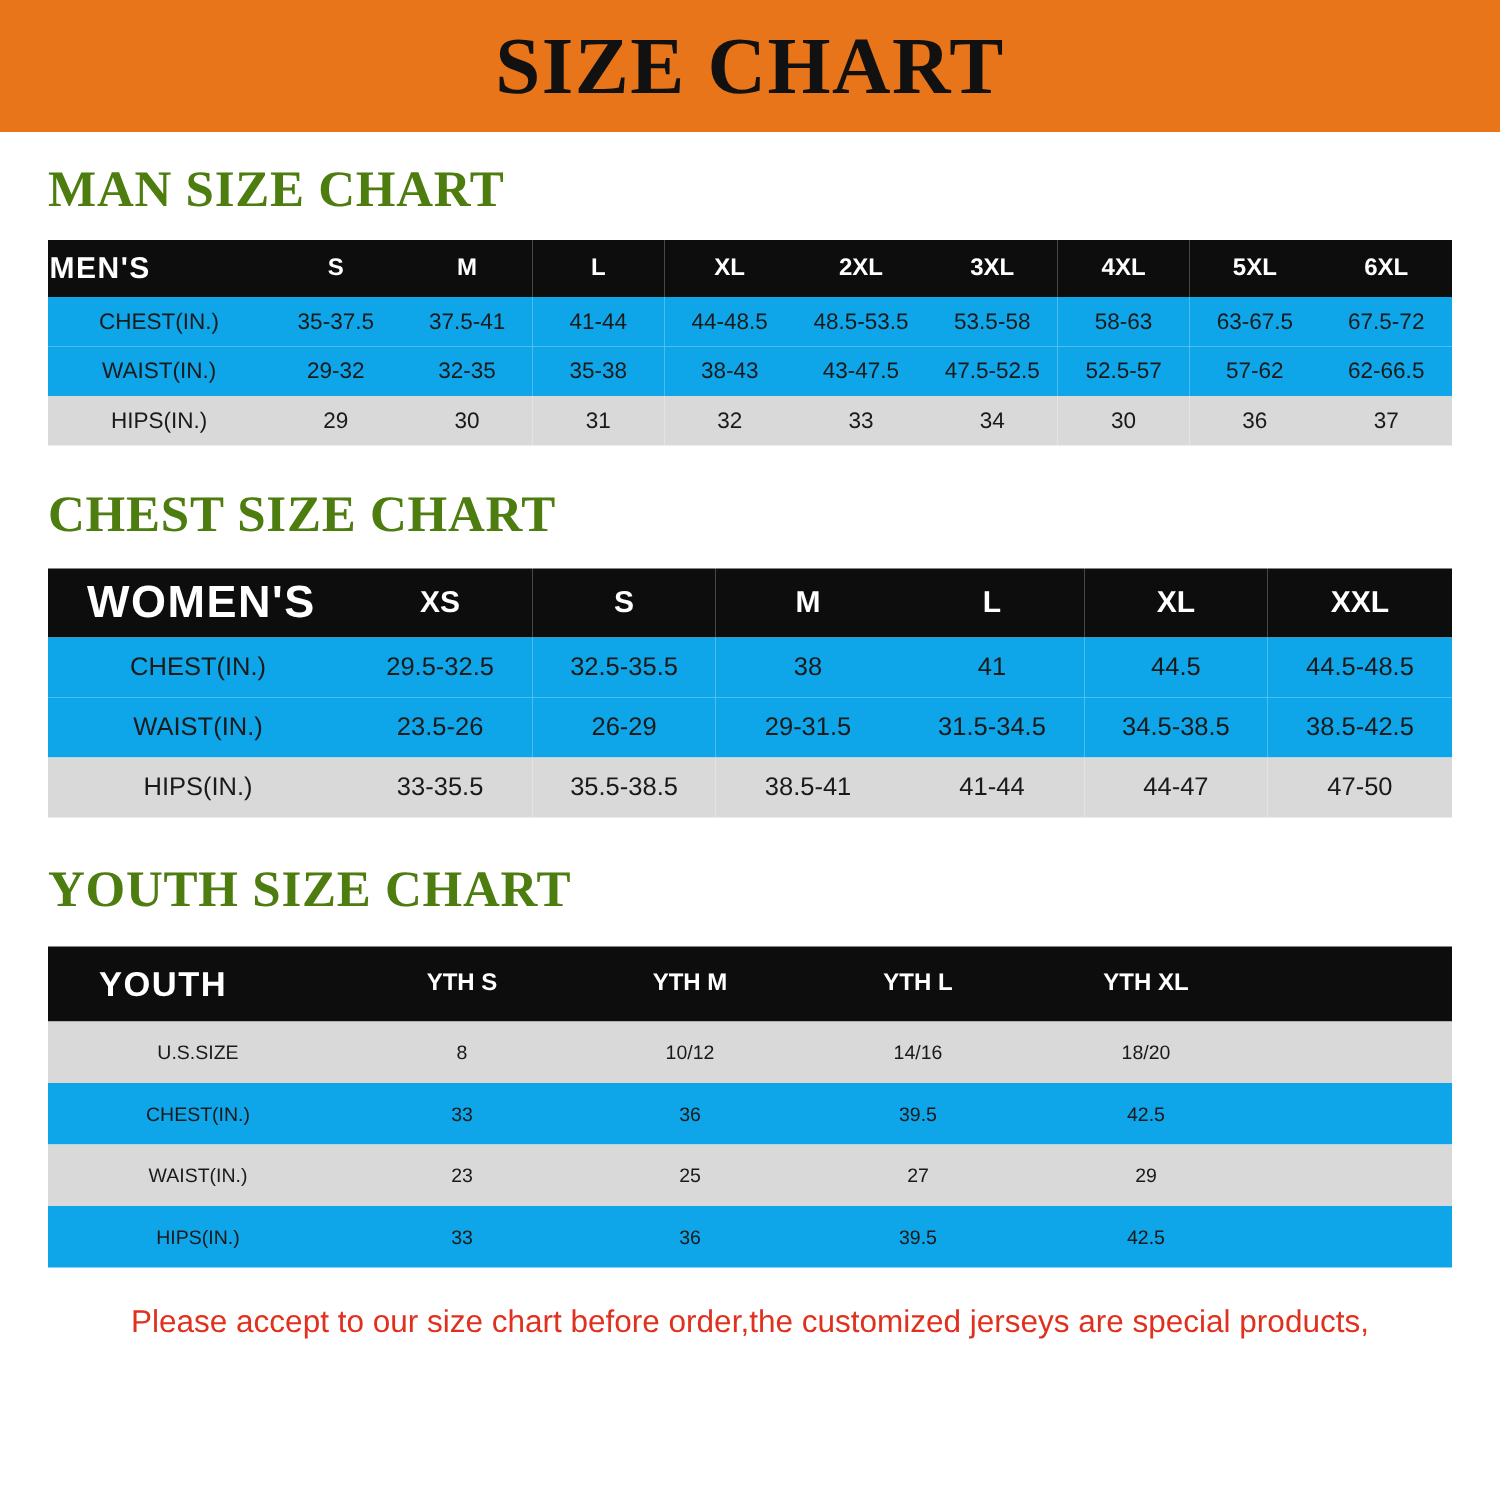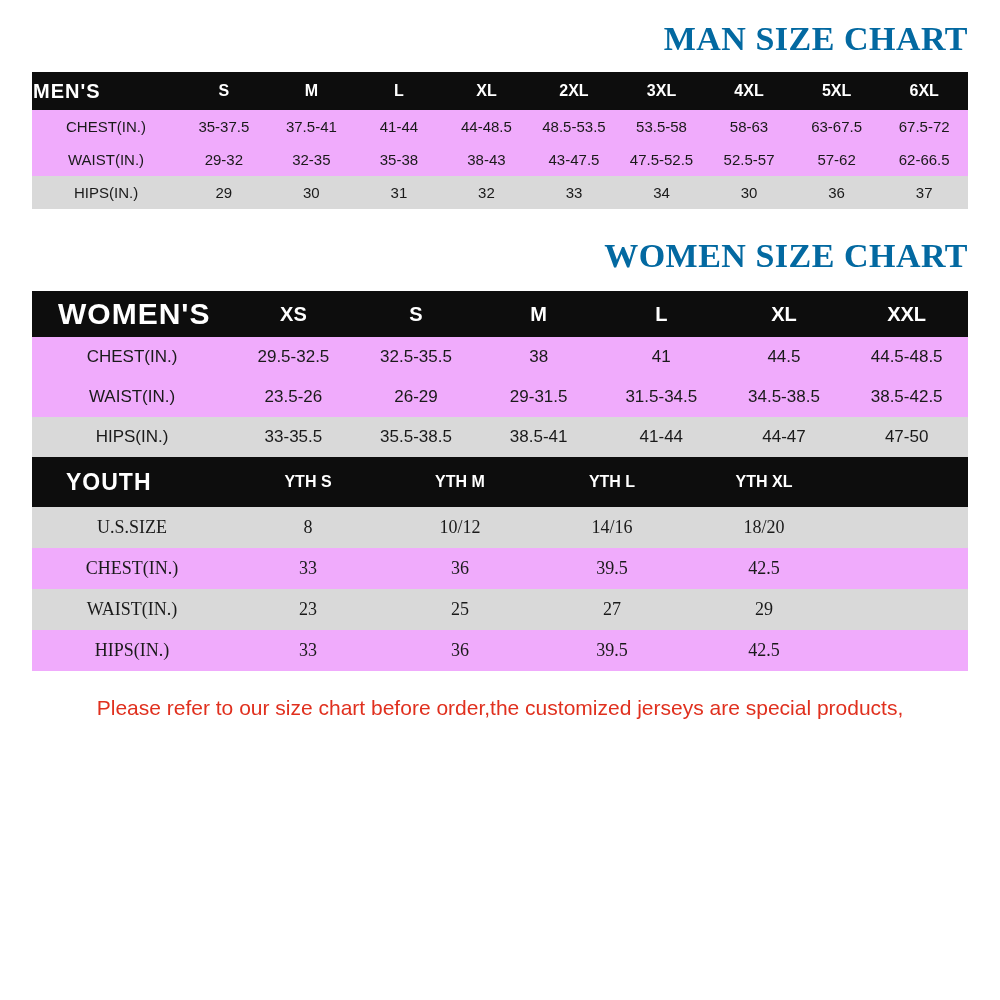--- a/index.html
+++ b/index.html
@@ -41,22 +41,22 @@
   }
 
   
   .section {
     padding: 0 32px;
   }
   .section-title {
     font-family: "Liberation Serif", serif;
     font-weight: bold;
     font-size: 34px;
-    text-align: right;
-    color: #0369a1;
+    text-align: left;
+    color: #4d7c0f;
     margin: 0;
     letter-spacing: 0.5px;
   }
   .sec-men .section-title { padding: 20px 0 14px; }
   .sec-women .section-title { padding: 28px 0 16px; }
   .sec-youth .section-title { padding: 30px 0 18px; }
 
   
   table {
     border-collapse: collapse;
@@ -74,54 +74,57 @@
     text-align: left;
   }
   tbody td {
     text-align: center;
     color: #1a1a1a;
   }
   tbody td.row-head {
     text-align: center;
     font-weight: normal;
   }
-  tbody tr.odd td { background: #f0abfc; }
+  tbody tr.odd td { background: #0ea5e9; }
   tbody tr.even td { background: #d9d9d9; }
 
   
   .tbl-men thead th { height: 36px; font-size: 16px; }
   .tbl-men thead th.row-head { font-size: 20px; letter-spacing: 1px; }
   .tbl-men tbody td { height: 31px; font-size: 15px; }
   .tbl-men tbody td.row-head { font-size: 15px; }
 
   
   .tbl-women thead th { height: 44px; font-size: 20px; }
   .tbl-women thead th.row-head { font-size: 30px; padding-left: 26px; letter-spacing: 1px; }
   .tbl-women tbody td { height: 38px; font-size: 17px; }
 
   
   .tbl-youth thead th { height: 48px; font-size: 16px; }
   .tbl-youth thead th.row-head { font-size: 23px; padding-left: 34px; letter-spacing: 1px; }
-  .tbl-youth tbody td { height: 39px; font-size: 18px; font-family: Liberation Serif, serif; }
+  .tbl-youth tbody td { height: 39px; font-size: 13px; }
 
   
   .note {
     color: #e0301e;
     font-size: 21px;
     line-height: 1.45;
     text-align: center;
     padding: 22px 26px 0;
   }
   .note-line { display: block; }
 </style>
 </head>
 <body>
 
 <div class="page">
 
+  <div class="banner">
+    <div class="banner-title">SIZE CHART</div>
+  </div>
 
   <div class="section sec-men">
     <h2 class="section-title">MAN SIZE CHART</h2>
     <table class="tbl-men">
       <colgroup>
         <col style="width:148px">
         <col span="9" style="width:87.5px">
       </colgroup>
       <thead>
         <tr>
@@ -172,21 +175,21 @@
           <td>34</td>
           <td>30</td>
           <td>36</td>
           <td>37</td>
         </tr>
       </tbody>
     </table>
   </div>
 
   <div class="section sec-women">
-    <h2 class="section-title">WOMEN SIZE CHART</h2>
+    <h2 class="section-title">CHEST SIZE CHART</h2>
     <table class="tbl-women">
       <colgroup>
         <col style="width:200px">
         <col span="6" style="width:122.6px">
       </colgroup>
       <thead>
         <tr>
           <th class="row-head">WOMEN'S</th>
           <th>XS</th>
           <th>S</th>
@@ -222,20 +225,21 @@
           <td>38.5-41</td>
           <td>41-44</td>
           <td>44-47</td>
           <td>47-50</td>
         </tr>
       </tbody>
     </table>
   </div>
 
   <div class="section sec-youth">
+    <h2 class="section-title">YOUTH SIZE CHART</h2>
     <table class="tbl-youth">
       <colgroup>
         <col style="width:200px">
         <col span="4" style="width:152px">
         <col style="width:128px">
       </colgroup>
       <thead>
         <tr>
           <th class="row-head">YOUTH</th>
           <th>YTH S</th>
@@ -276,16 +280,16 @@
           <td>36</td>
           <td>39.5</td>
           <td>42.5</td>
           <td></td>
         </tr>
       </tbody>
     </table>
   </div>
 
   <div class="note">
-    <span class="note-line">Please refer to our size chart before order,the customized jerseys are special products,</span>
+    <span class="note-line">Please accept to our size chart before order,the customized jerseys are special products,</span>
   </div>
 
 </div>
 
 </body></html>

